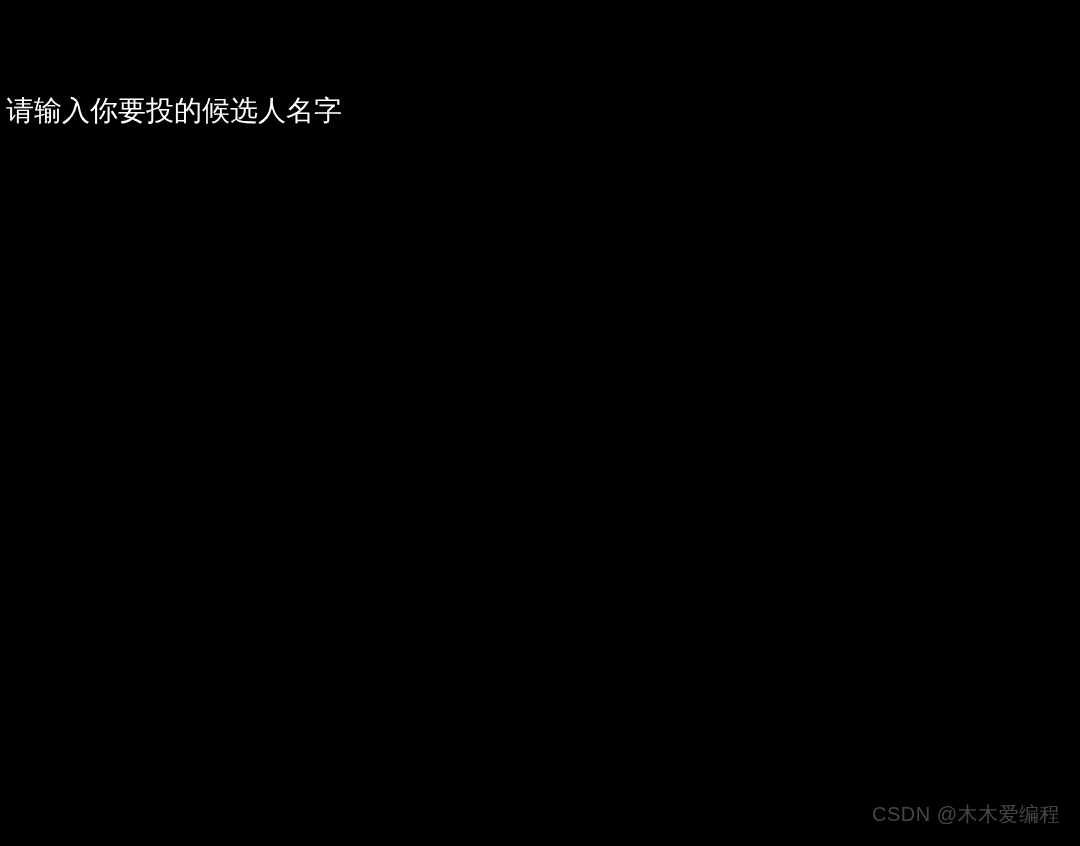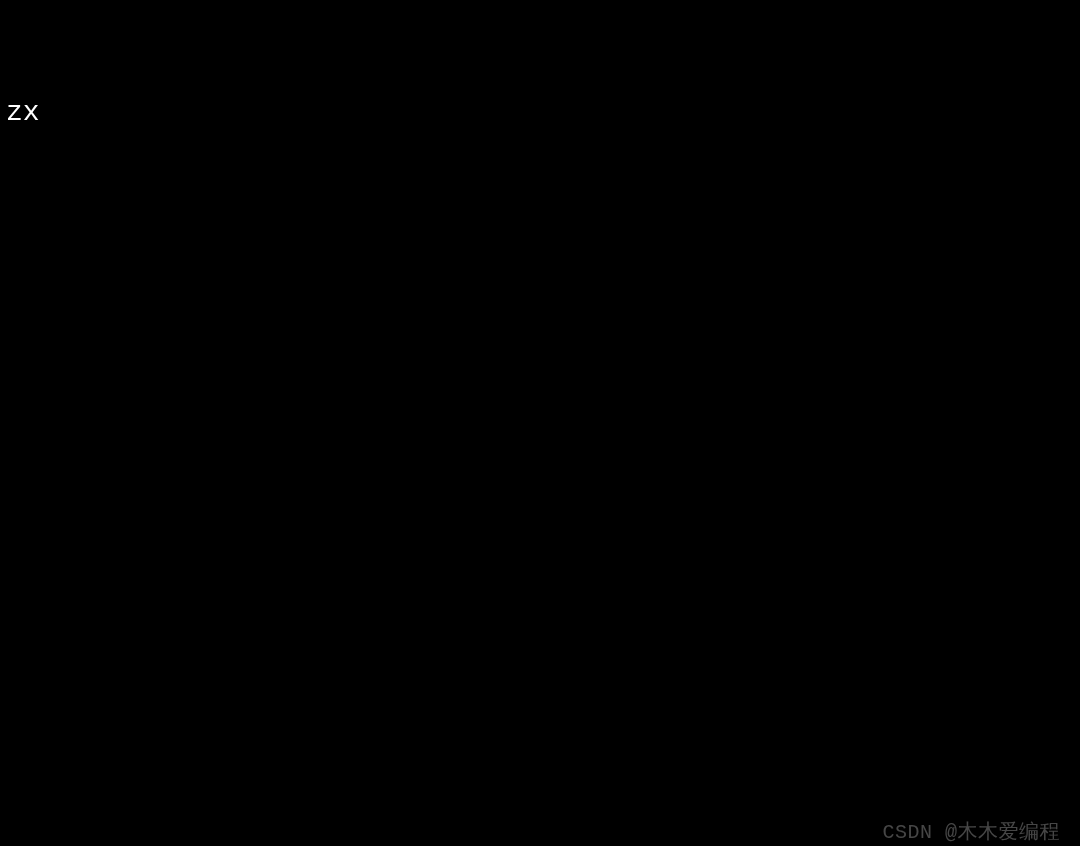--- a/index.html
+++ b/index.html
@@ -20,33 +20,33 @@
       position: relative;
     }
     .terminal {
       white-space: pre;
     }
     .line {
       display: block;
     }
     .watermark {
       position: absolute;
-      bottom: 0;
+      bottom: 18px;
       right: 20px;
       color: rgba(200, 200, 200, 0.35);
       font-size: 20px;
-      font-family: Liberation Mono, monospace;
+      font-family: Liberation Sans, sans-serif;
       letter-spacing: 0.5px;
     }
   </style>
 </head>
 <body>
 
 <div class="terminal">
-  <span class="line">zx</span>
+  <span class="line">请输入你要投的候选人名字</span>
   <span class="line">&nbsp;</span>
   <span class="line">&nbsp;</span>
   
   
   
   
   
   
   
   

